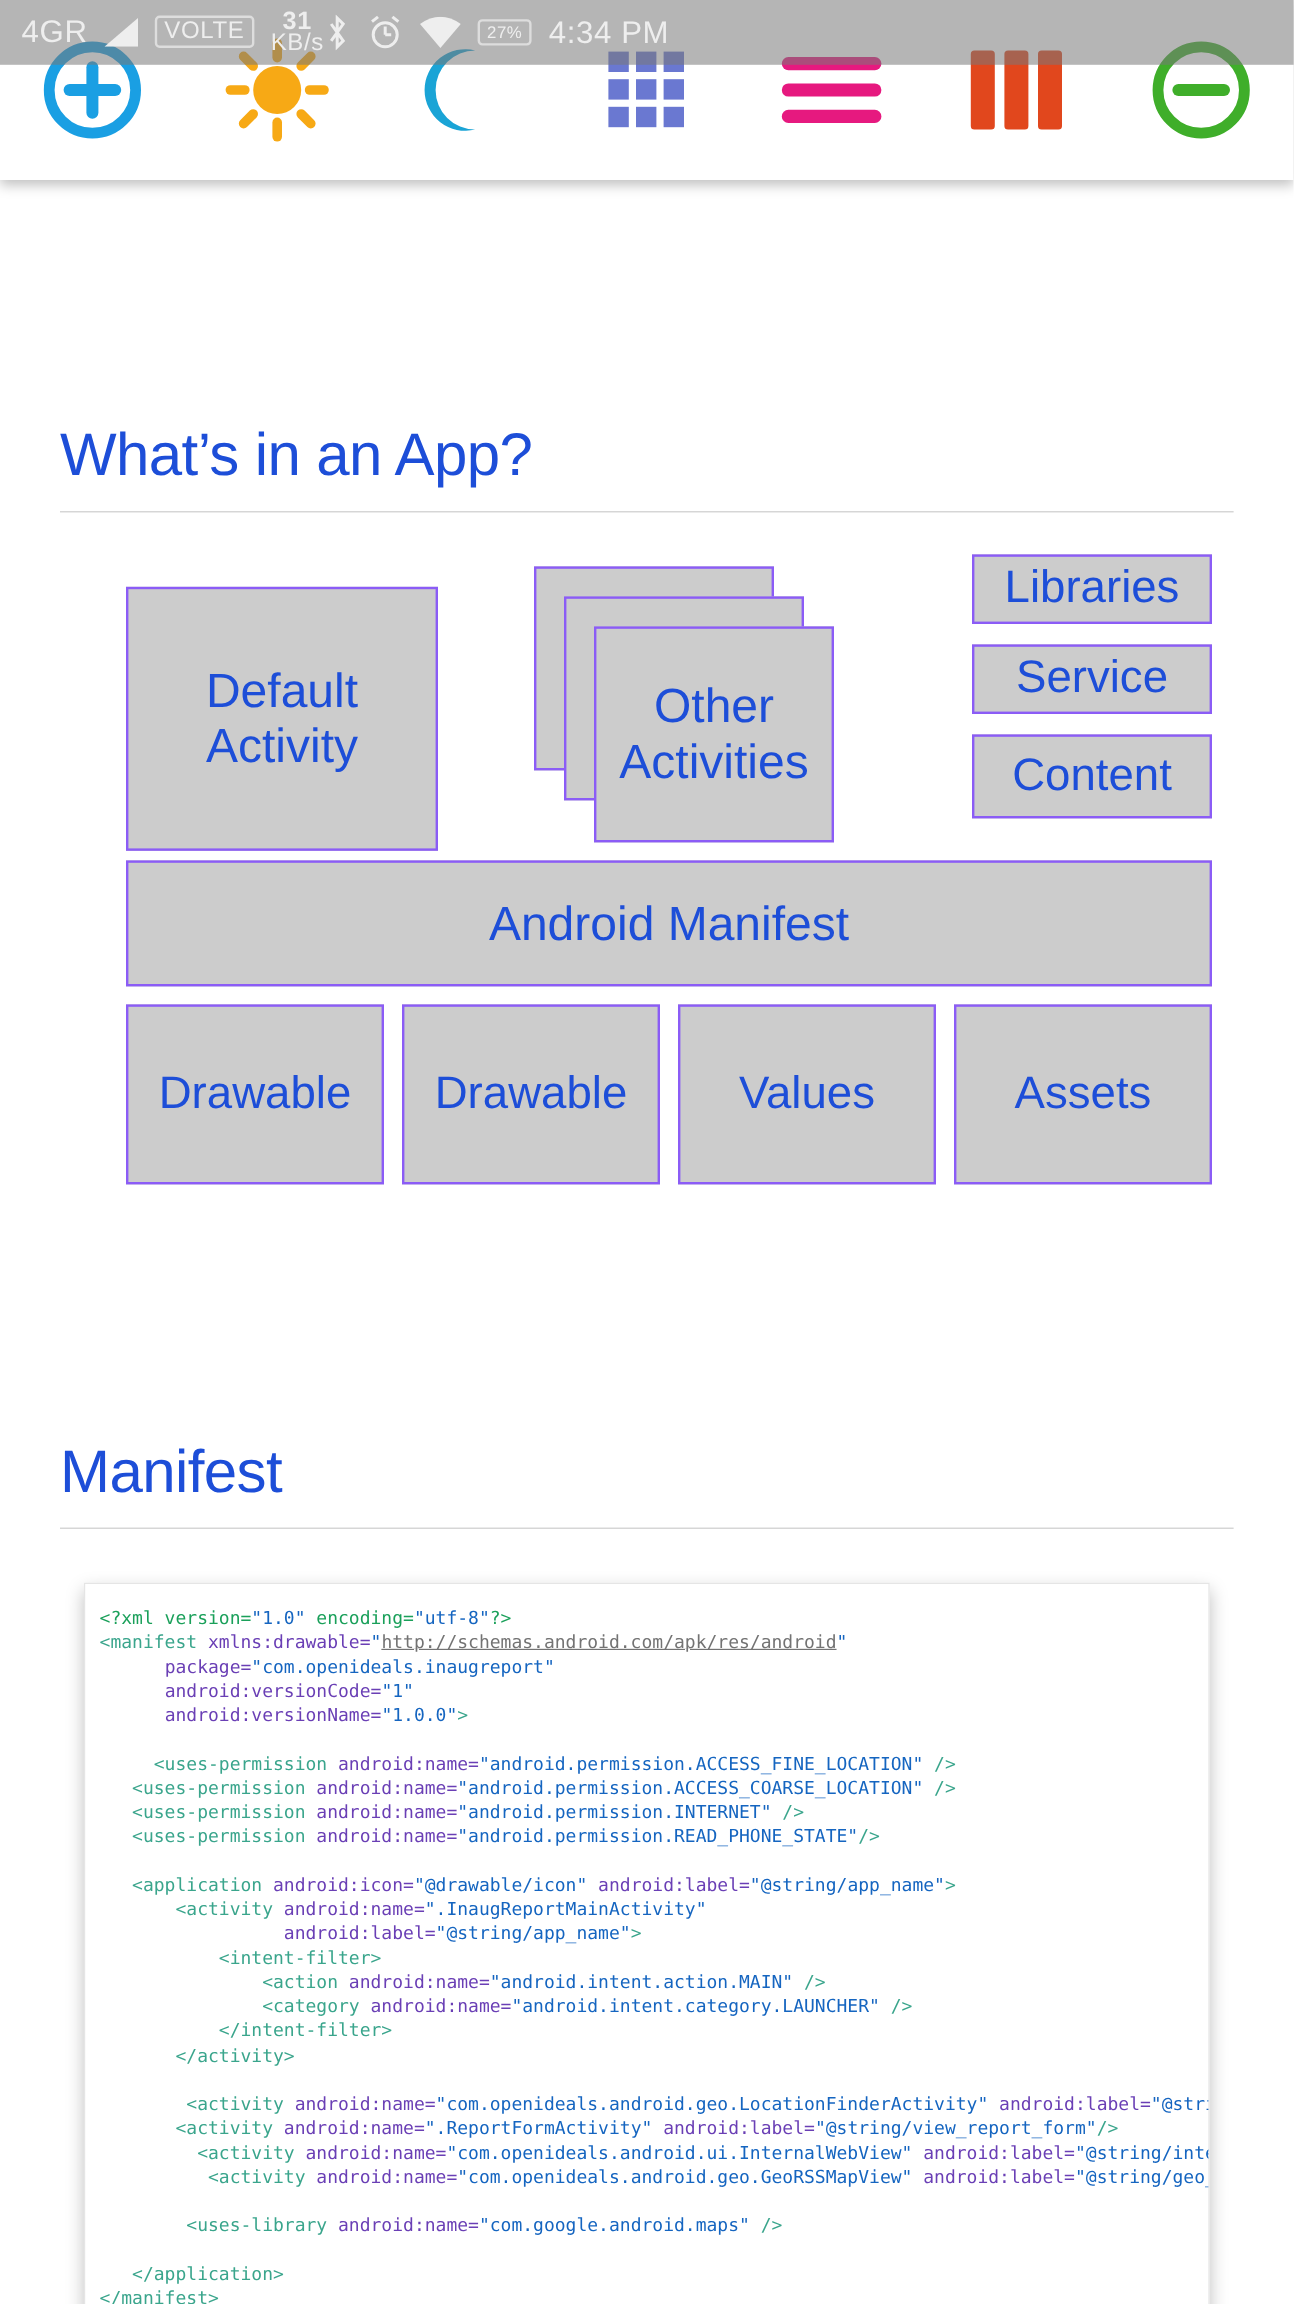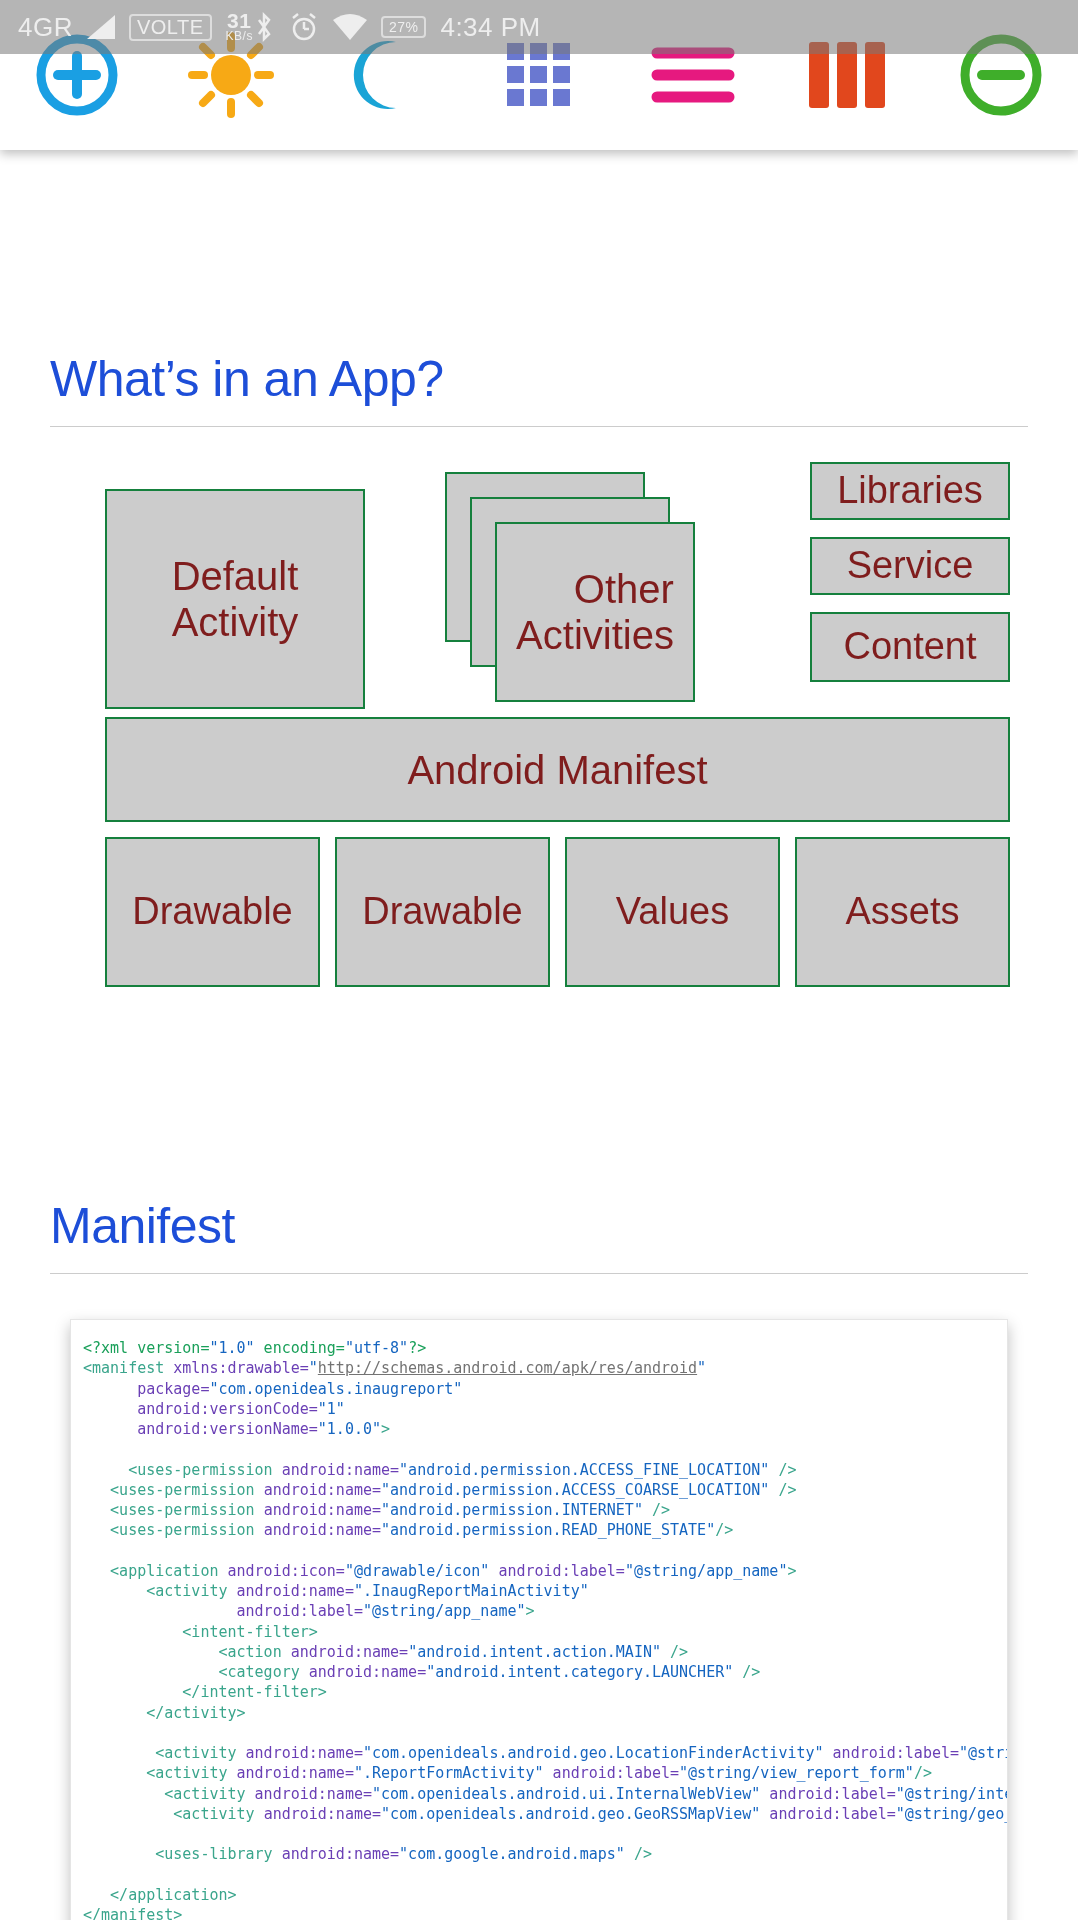--- a/index.html
+++ b/index.html
@@ -8,21 +8,21 @@
   .statusbar {
     position: absolute; top: 0; left: 0; width: 1078px; height: 54px;
     background: rgba(120,120,120,0.55); color: #eee; font-size: 26px;
     display: flex; align-items: center; justify-content: flex-start;
     padding: 0 18px; z-index: 50;
   }
   .sb-left, .sb-right { display: flex; align-items: center; gap: 14px; }
   .sb-left span, .sb-right span { font-weight: 500; letter-spacing: 0.5px; }
   .sb-kbs { display:flex; flex-direction:column; align-items:center; line-height:0.9;}
   .sb-kbs .big { font-size:21px; font-weight:600;}
-  .sb-kbs .sm { font-size:12px; }
+  .sb-kbs .sm { font-size:20px; }
   .battery-box { border:2px solid #ddd; border-radius:4px; padding:1px 6px; font-size:14px;}
   .volte { border:2px solid #ddd; border-radius:4px; padding:0 6px; font-size:20px; font-weight:700;}
 
   
   .toolbar {
     position: relative; width: 1078px; height: 150px; background:#fff;
     display:flex; align-items:center; justify-content:space-around;
     box-shadow: 0 4px 10px rgba(0,0,0,0.25);
     z-index:40;
   }
@@ -33,23 +33,23 @@
   .section-title {
     font-size: 50px; font-weight: 400; color:#1d4ed8; margin-top: 200px;
     padding-bottom: 18px; border-bottom: 1px solid #ccc; letter-spacing: -0.5px;
     font-family: "Helvetica Neue", Arial, sans-serif;
   }
   .section-title.mt2 { margin-top: 200px; }
 
   
   .diagram { position: relative; width: 938px; height: 520px; margin: 50px auto 0; }
   .box {
-    position:absolute; background:#ccc; border:2px solid #15803d;
+    position:absolute; background:#ccc; border:2px solid #8b5cf6;
     display:flex; align-items:center; justify-content:center;
-    font-size:40px; font-weight:400; color:#7f1d1d; text-align:right;
+    font-size:40px; font-weight:400; color:#1d4ed8; text-align:center;
     font-family:"Helvetica Neue",Arial,sans-serif; line-height:1.15;
   }
   .box.small { font-size:38px; }
 
   
   .code-wrap {
     width: 938px; margin: 45px auto 0; padding: 18px 12px 22px 12px;
     border: 1px solid #e5e5e5; background:#fff;
     box-shadow: 0 6px 14px rgba(0,0,0,0.25);
     font-family: "Menlo","Consolas",monospace; font-size:15px; line-height:1.35;

